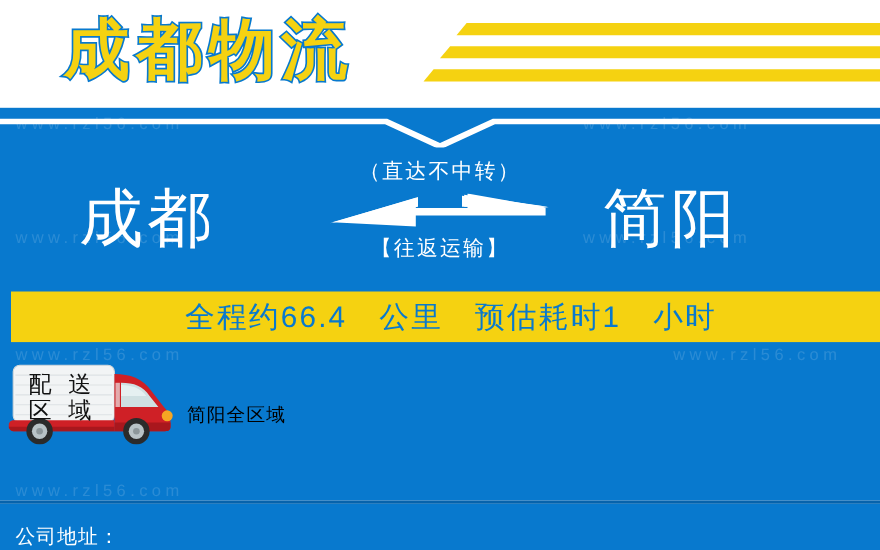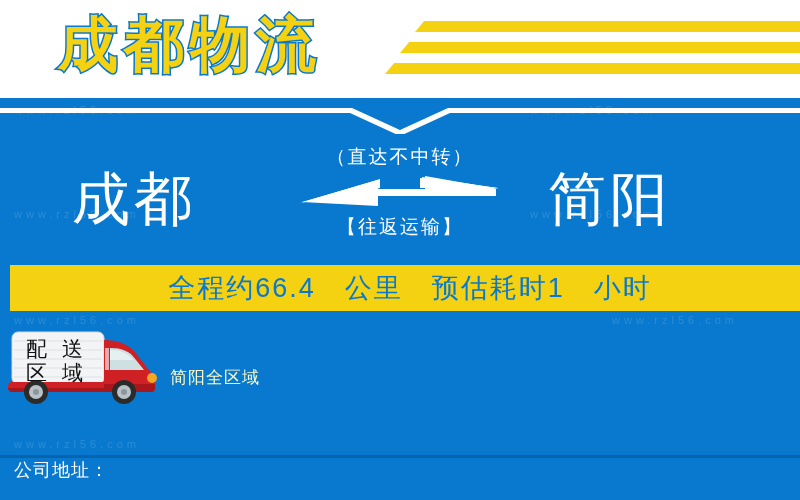--- a/index.html
+++ b/index.html
@@ -78,21 +78,21 @@
     left: 0;
     top: 6px;
     width: 800px;
     height: 30px;
   }
 
   
   .wm {
     position: absolute;
     color: rgba(255,255,255,0.14);
-    font-size: 11px;
+    font-size: 15px;
     letter-spacing: 4px;
     white-space: nowrap;
     font-family: "Liberation Sans", sans-serif;
     pointer-events: none;
   }
 
   
   .route {
     position: absolute;
     left: 0;
@@ -167,21 +167,21 @@
   .truck {
     position: absolute;
     left: 6px;
     top: 0;
   }
   .delivery-area {
     position: absolute;
     left: 170px;
     top: 40px;
     font-size: 17px;
-    color: #fef9c3;
+    color: #000000;
     letter-spacing: 1px;
     white-space: nowrap;
   }
 
   
   .footer-sep {
     position: absolute;
     left: 0;
     top: 455px;
     width: 800px;
@@ -189,21 +189,21 @@
     background: #0663ac;
   }
   .footer {
     position: absolute;
     left: 0;
     top: 458px;
     width: 800px;
     height: 42px;
     background: #0879ce;
     display: flex;
-    align-items: flex-start;
+    align-items: flex-end;
   }
   .footer-label {
     margin-left: 14px;
     font-size: 18px;
     color: #ffffff;
     letter-spacing: 1px;
     white-space: nowrap;
   }
   .footer-value {
     font-size: 22px;

